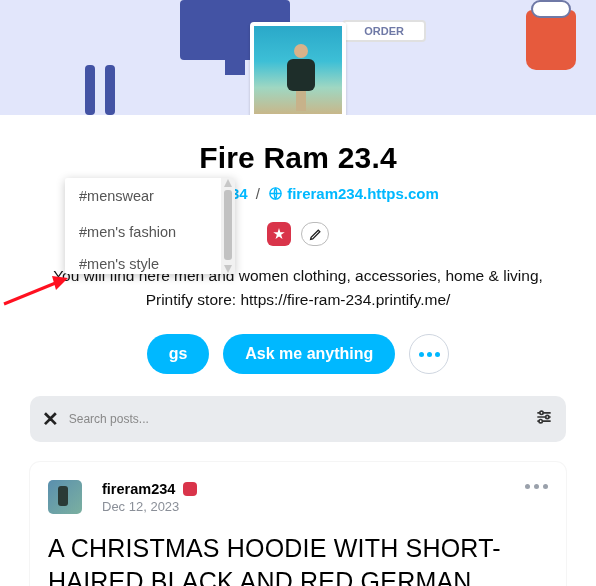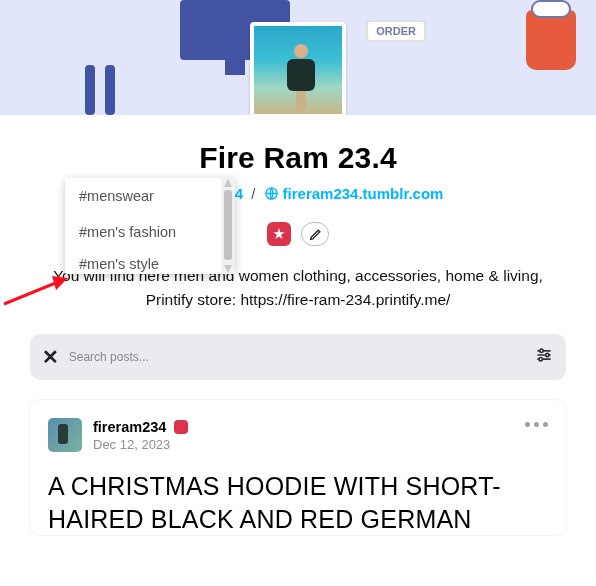--- a/index.html
+++ b/index.html
@@ -13,21 +13,21 @@
     color: #000;
   }
   .hero {
     height: 115px;
     background: #e2e6fb;
     position: relative;
     overflow: hidden;
   }
   .order-box {
     position:absolute; right:170px; top:20px; background:#fff; border:2px solid #e0e0e0;
-    border-radius:4px; padding:3px 8px; font-size:11px; font-weight:700; color:#6f79a6;
+    border-radius:4px; padding:3px 20px; font-size:11px; font-weight:700; color:#6f79a6;
   }
   .cup {
     position:absolute; right:20px; top:10px; width:50px; height:60px; background:#e65a3d;
     border-radius:6px 6px 10px 10px;
   }
   .cup::before {
     content:""; position:absolute; top:-10px; left:5px; right:5px; height:14px;
     background:#fff; border:2px solid #6f79a6; border-radius:10px;
   }
   .legs { position:absolute; left:85px; bottom:0; width:30px; height:50px; }
@@ -93,21 +93,21 @@
   .searchbar input {
     flex:1; border:none; background:transparent; font-size:12px; color:#333; outline:none;
   }
   .searchbar input::placeholder { color:#888; }
   .sliders { cursor:pointer; }
 
   .post {
     margin: 20px 30px 0 30px; background:#fff; border-radius:10px; padding:18px 18px 0 18px;
     box-shadow: 0 0 0 1px rgba(0,0,0,.04);
   }
-  .post-head { display:flex; align-items:center; gap:11px; position:relative; }
+  .post-head { display:flex; align-items:center; gap:20px; position:relative; }
   .post-ava {
     width:34px; height:34px; border-radius:5px; background:linear-gradient(135deg,#5a8fae,#7bb0a0);
     position:relative; overflow:hidden;
   }
   .post-ava::after { content:""; position:absolute; left:10px; top:6px; width:10px; height:20px; background:#2a3a36; border-radius:3px; }
   .post-user { font-weight:700; font-size:14.5px; }
   .post-user .mini-badge {
     display:inline-block; width:14px; height:14px; background:#d9344a; border-radius:4px; vertical-align:-2px; margin-left:4px;
   }
   .post-date { font-size:13px; color:#8a8f98; margin-top:2px; }
@@ -167,33 +167,42 @@
 <div class="profile">
   <div class="title">Fire Ram 23.4</div>
   <div class="links">
     <a href="#">@fireram234</a>
     <span class="sep">/</span>
     <span class="globe">
       <svg width="15" height="15" viewBox="0 0 24 24" fill="none" stroke="#00b8ff" stroke-width="2.2">
         <circle cx="12" cy="12" r="9"></circle>
           <path d="M3 12h18M12 3c2.5 3 2.5 15 0 18M12 3c-2.5 3-2.5 15 0 18"></path>
       </svg>
-    </span><a href="#">fireram234.tumblr.com</a>
+    </span><a href="#">fireram234.https.com</a>
   </div>
   <div class="badges">
     <div class="badge-circle"></div>
     <div class="edit-pill">
       <svg width="13" height="13" viewBox="0 0 24 24" fill="none" stroke="#222" stroke-width="2.4">
         <path d="M3 21l3.8-.9L20 6.9 17.1 4 3.9 17.2 3 21z"></path>
       </svg>
     </div>
   </div>
   <div class="desc">
     <span>You will find here men and women clothing, accessories, home &amp; living,</span><br>
     <span>Printify store: https://fire-ram-234.printify.me/</span>
+  </div>
+  <div class="actions">
+    <button class="pill">gs</button>
+    <button class="pill">Ask me anything</button>
+    <div class="more-btn">
+      <span></span>
+      <span></span>
+      <span></span>
+    </div>
   </div>
 </div>
 
 <div class="searchbar">
   <span class="x">✕</span>
   <input type="text" placeholder="Search posts..." style="">
   <span class="sliders">
     <svg width="20" height="20" viewBox="0 0 24 24" fill="none" stroke="#333" stroke-width="2">
       <path d="M4 7h16M4 12h16M4 17h16"></path>
         <circle cx="9" cy="7" r="2" fill="#fff"></circle>

